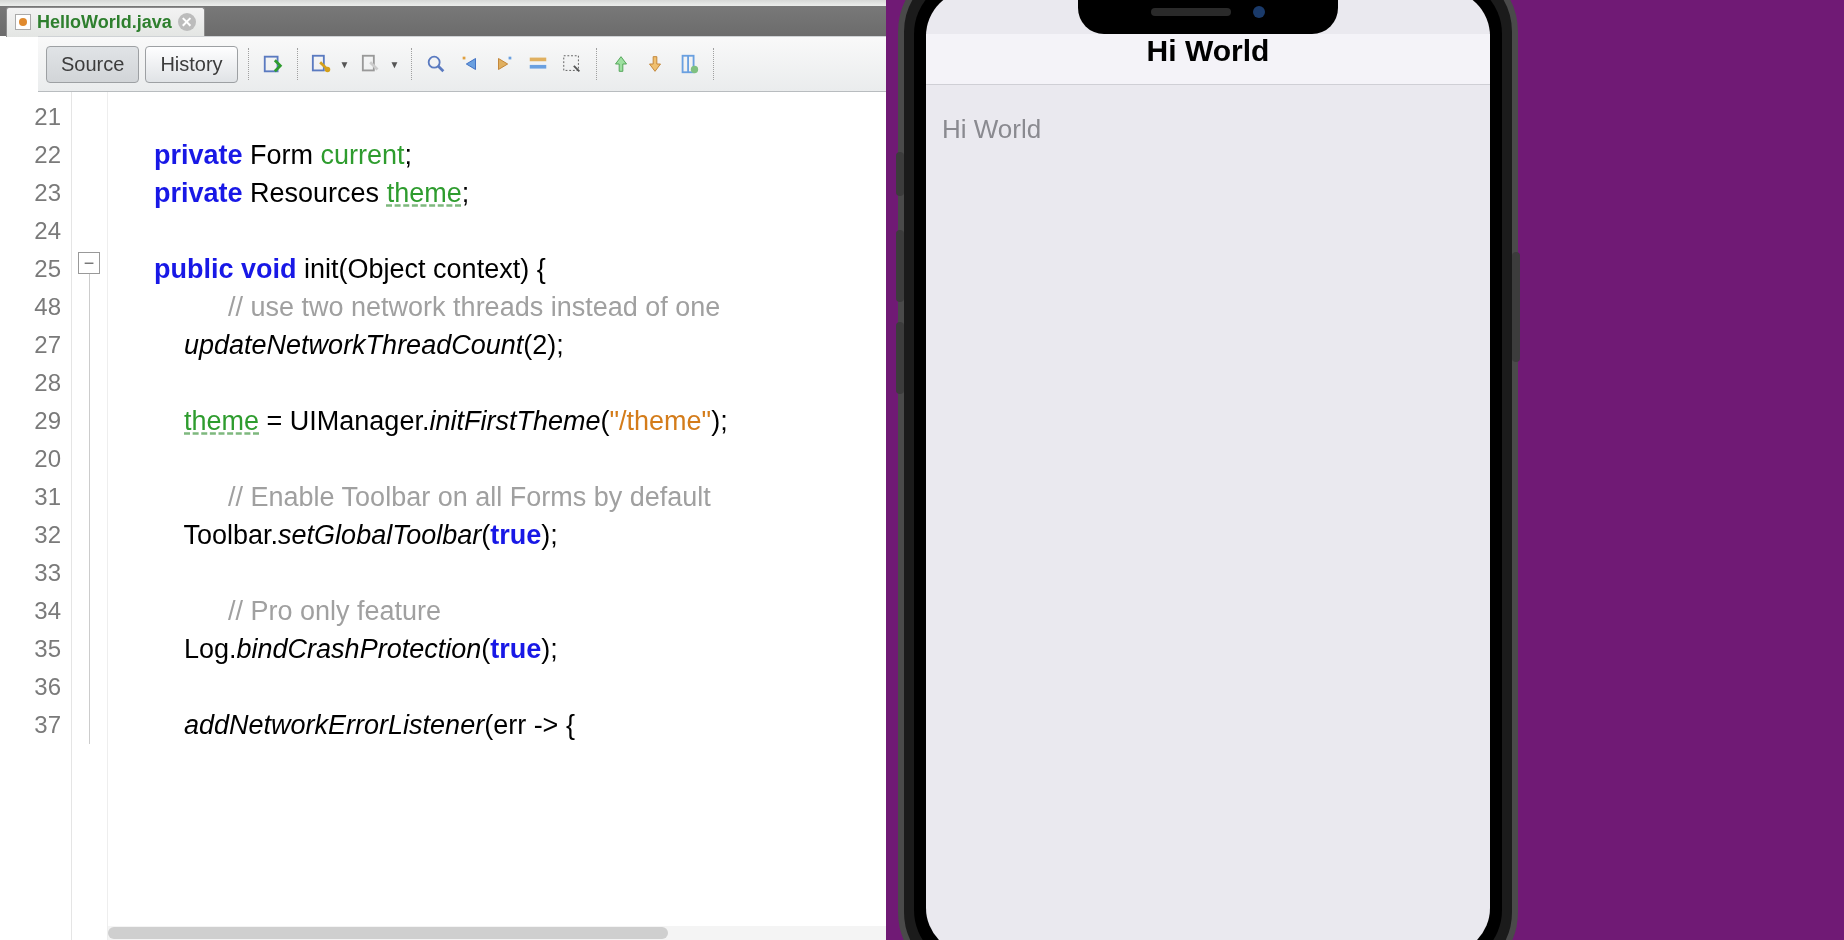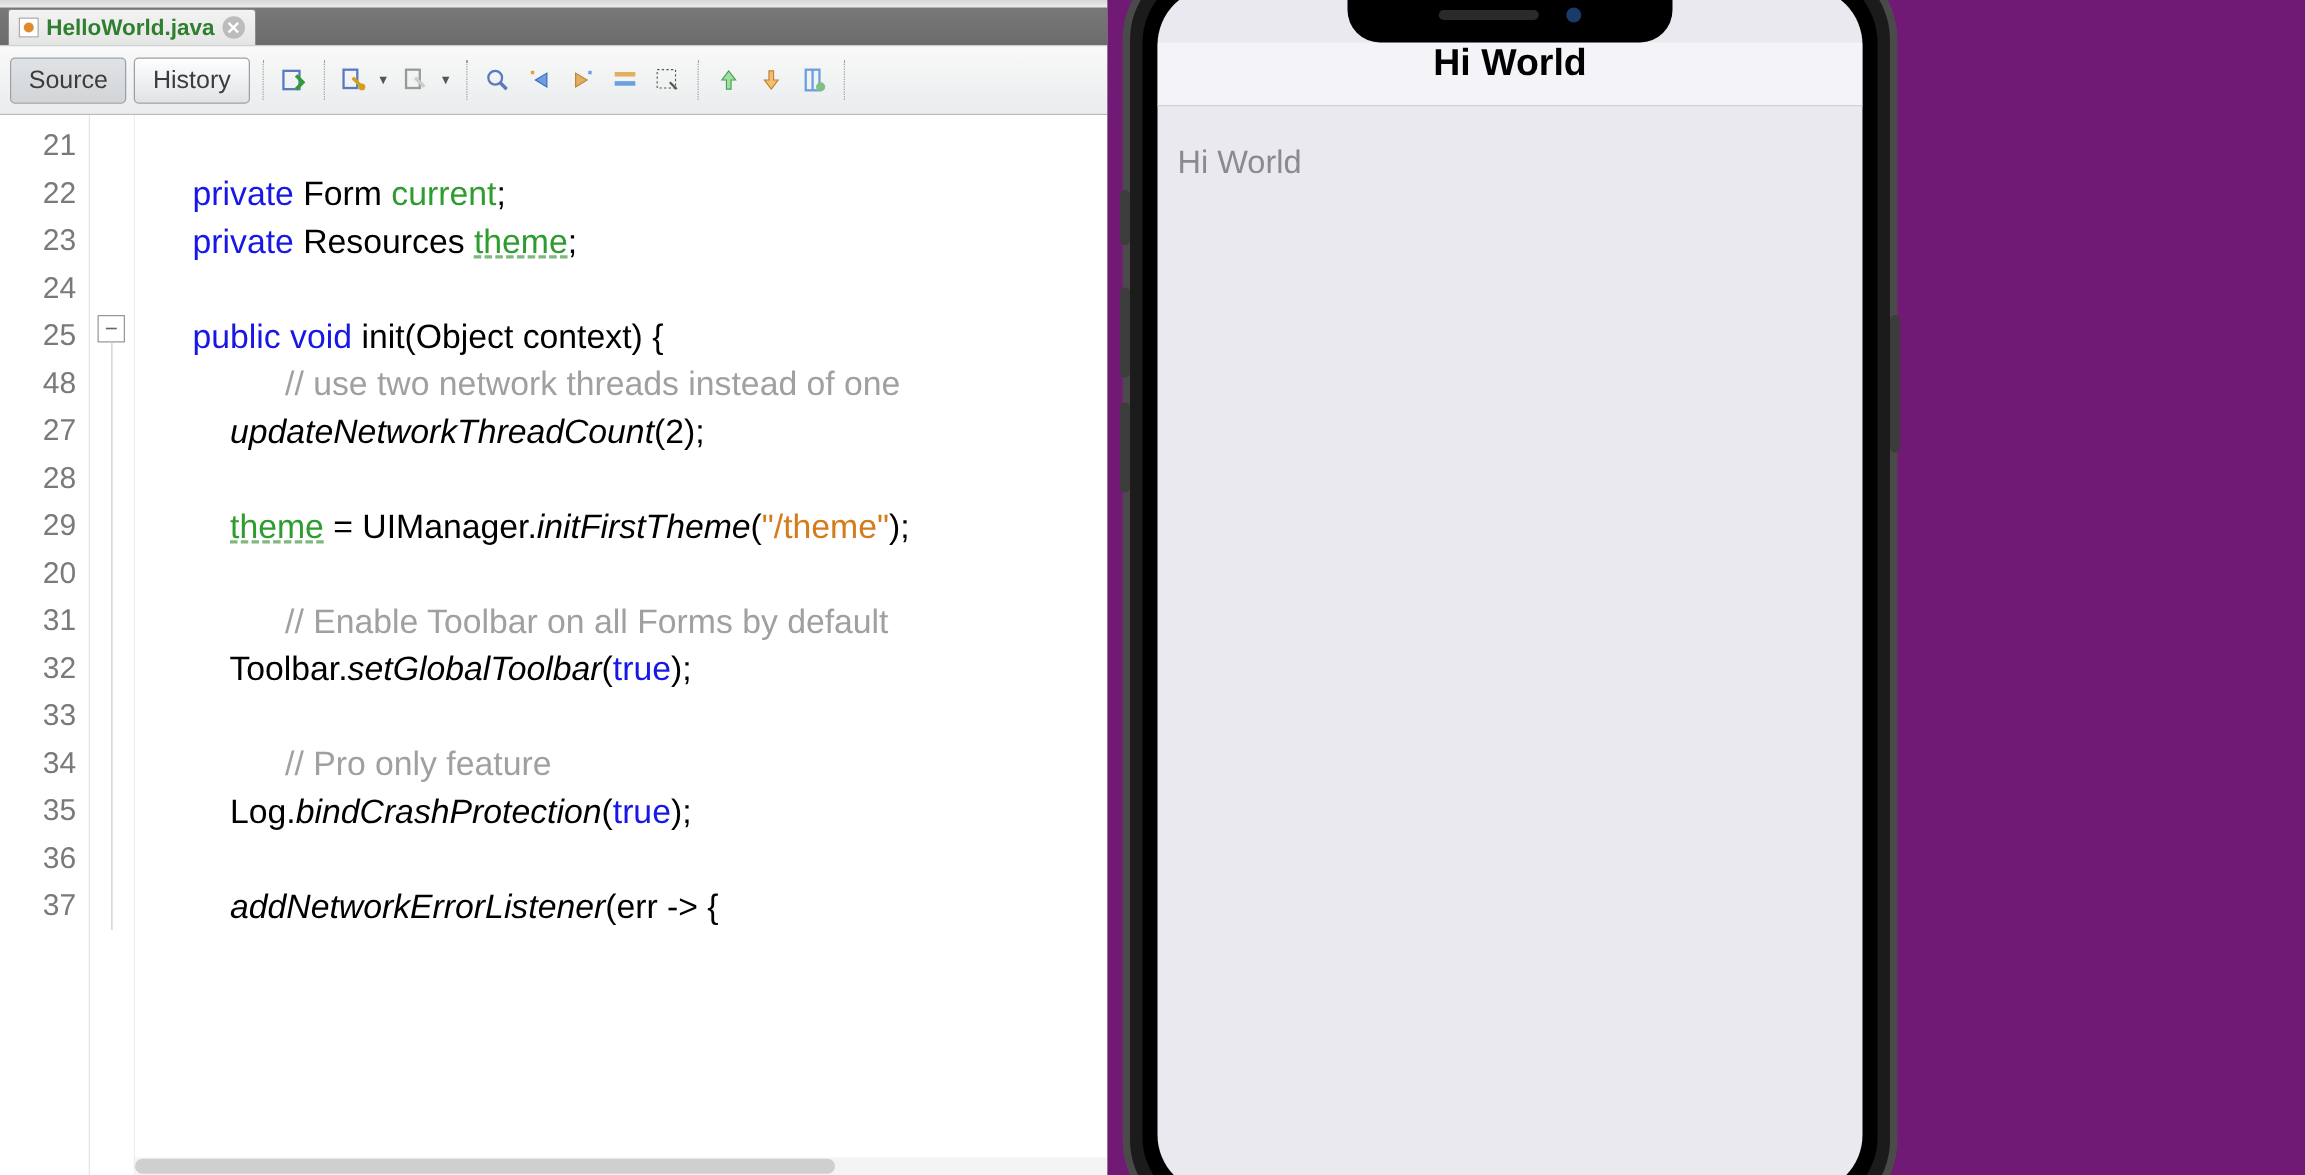--- a/index.html
+++ b/index.html
@@ -77,20 +77,21 @@
     }
     .editor-toolbar {
       height: 56px;
       background: linear-gradient(#f9f9f9, #eaeced);
       border-top: 1px solid #cfd2d5;
       border-bottom: 1px solid #b8bcbf;
       display: flex;
       align-items: center;
       padding: 0 8px;
       gap: 6px;
+      margin-left: 38px;
     }
     .toolbar-btn {
       padding: 6px 14px;
       border: 1px solid #9da0a3;
       background: linear-gradient(#fefeff, #e0e3e6);
       border-radius: 4px;
       font-size: 20px;
       color: #3c3c3c;
       cursor: pointer;
     }
@@ -173,21 +174,21 @@
       font-family: Arial, Helvetica, sans-serif;
       font-size: 27px;
       line-height: 38px;
       white-space: pre;
       overflow: hidden;
     }
     .code-line {
       height: 38px;
       padding-left: 16px;
     }
-    .kw { color: #1818e6; }
+    .kw { color: #1818e6; font-weight: bold; }
     .ident-g { color: #2e9c2e; }
     .ident-g-u { color: #2e9c2e; text-decoration: underline dashed #7eb87e; }
     .comment { color: #a0a0a0; margin-left: 44px; }
     .italic { font-style: italic; }
     .bold { font-weight: normal; }
     .str { color: #d47c1a; }
     .scrollbar-h {
       position: absolute;
       bottom: 0;
       left: 108px;

